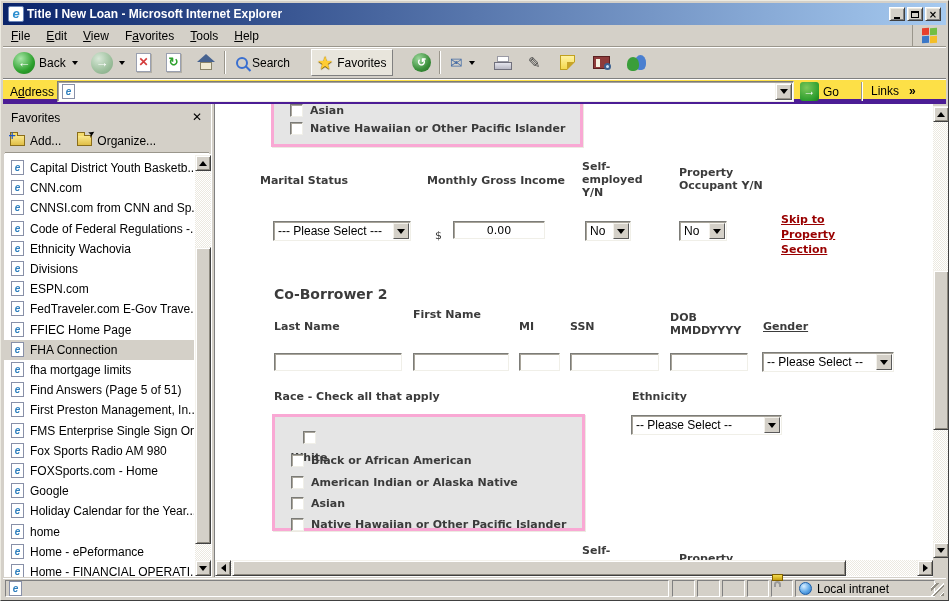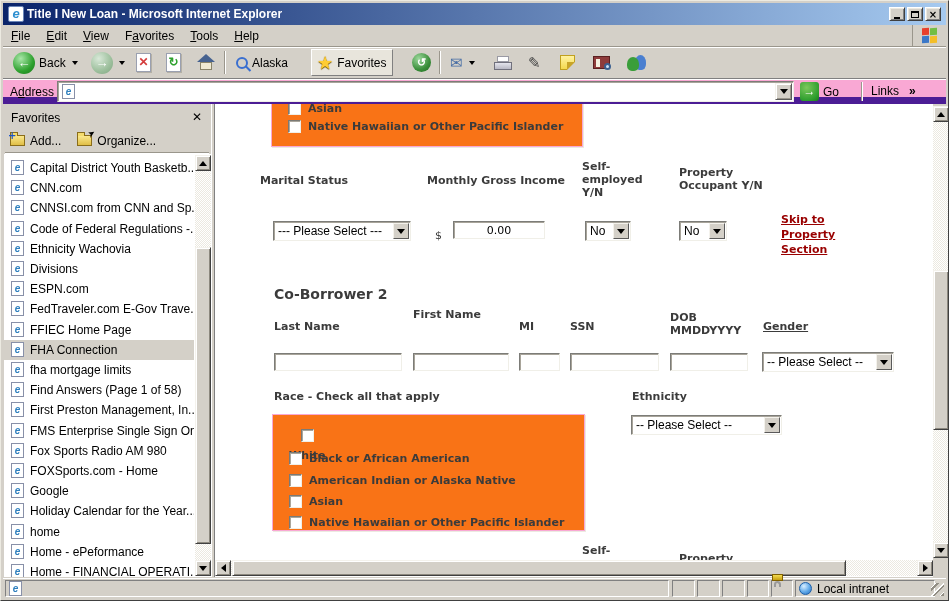--- a/index.html
+++ b/index.html
@@ -48,21 +48,21 @@
   .note-ic:after{content:'';position:absolute;right:-1px;bottom:-1px;border:4px solid #D4D0C8;border-top-color:#C8A428;border-left-color:#C8A428;}
   .book-ic{position:relative;width:17px;height:13px;background:#8E3B3B;border:1px solid #5a2020;}
   .book-ic .pg{position:absolute;left:2px;top:2px;width:4px;height:8px;background:#F4F0E0;}
   .book-ic .mg{position:absolute;right:-2px;bottom:-2px;width:7px;height:7px;border:2px solid #3A5F90;border-radius:50%;background:#cfe0f4;}
   .ppl{position:relative;width:20px;height:16px;}
   .p1,.p2{position:absolute;border-radius:50% 50% 40% 40%;}
   .p1{left:8px;top:0;width:11px;height:15px;background:#4A7FD0;}
   .p2{left:0;top:2px;width:12px;height:14px;background:#3A9E3A;}
   .t-sm{width:0;height:0;border:3px solid transparent;border-top:4px solid #000;border-bottom:0;margin-left:2px;}
   
-  .addrbar{left:3px;top:79px;width:943px;height:25px;background:#f9a8d4;border-bottom:7px solid #4c1d95;box-shadow:inset 0 1px 0 #fff;}
+  .addrbar{left:3px;top:79px;width:943px;height:25px;background:#fde047;border-bottom:5px solid #4c1d95;box-shadow:inset 0 1px 0 #fff;}
   .addr-label{position:absolute;left:7px;top:6px;}
   .addr-field{position:absolute;left:54px;top:2px;width:737px;height:21px;background:#fff;border:1px solid;border-color:#7c7c78 #f0efe8 #f0efe8 #7c7c78;box-shadow:inset 1px 1px 0 #a8a49a;}
   .addr-url{position:absolute;left:24px;top:3px;font-size:12px;white-space:nowrap;}
   .addr-dd{position:absolute;right:1px;top:1px;width:17px;height:17px;display:flex;align-items:center;justify-content:center;}
   .iepage{display:inline-block;width:13px;height:15px;background:#fff;border:1px solid #8890a8;color:#2E7FBE;font:italic bold 10px "Liberation Sans",sans-serif;text-align:center;line-height:13px;}
   .gobox{position:absolute;left:797px;top:2px;height:21px;display:flex;align-items:center;gap:4px;}
   .goicon{width:19px;height:19px;border-radius:3px;background:radial-gradient(circle at 35% 30%,#7CC85C,#2E9E2E 70%,#1d7a1d);color:#fff;font-weight:bold;text-align:center;line-height:18px;}
   .links{position:absolute;left:868px;top:5px;display:flex;gap:10px;align-items:center;}
   
   #main{left:3px;top:104px;width:943px;height:473px;background:#D4D0C8;}
@@ -86,21 +86,21 @@
   .strack{position:absolute;background:#fff;background-image:conic-gradient(#ece9e0 25%,#fff 0 50%,#ece9e0 0 75%,#fff 0);background-size:2px 2px;}
   .sthumb{position:absolute;background:#D4D0C8;border:1px solid;border-color:#f4f2ec #404040 #404040 #f4f2ec;box-shadow:inset 1px 1px 0 #fff, inset -1px -1px 0 #8c887e;}
   .t-up{width:0;height:0;border:4px solid transparent;border-bottom:5px solid #000;border-top:0;}
   .t-down{width:0;height:0;border:4px solid transparent;border-top:5px solid #000;border-bottom:0;}
   .t-left{width:0;height:0;border:4px solid transparent;border-right:5px solid #000;border-left:0;}
   .t-right{width:0;height:0;border:4px solid transparent;border-left:5px solid #000;border-right:0;}
   .splitter{position:absolute;left:208px;top:0;width:4px;height:473px;background:#D4D0C8;border-left:1px solid #fff;border-right:1px solid #808080;}
   
   .content{position:absolute;left:212px;top:0;width:718px;height:473px;background:#fff;overflow:hidden;}
   .flabel{font:bold 11px "DejaVu Sans",sans-serif;color:#3b3b3b;}
-  .fsbox{position:absolute;border:1px solid #f9a8d4;box-shadow:1px 1px 0 #ECEAE1;background:#f97316;}
+  .fsbox{position:absolute;border:3px solid #f9a8d4;box-shadow:1px 1px 0 #ECEAE1;background:#e5e5e5;}
   .cbrow{position:absolute;left:16px;display:flex;align-items:center;gap:7px;}
   .cb{width:13px;height:13px;background:#fff;border:1px solid;border-color:#7a7a76 #f0efe8 #f0efe8 #7a7a76;box-shadow:inset 1px 1px 0 #aaa69c;}
   .tinput{position:absolute;height:18px;background:#fff;border:1px solid;border-color:#7c7c78 #f0efe8 #f0efe8 #7c7c78;box-shadow:inset 1px 1px 0 #a8a49a;font:11px "DejaVu Sans",sans-serif;padding:0 3px;outline:none;}
   .fsel{position:absolute;height:20px;background:#fff;border:1px solid;border-color:#7c7c78 #f0efe8 #f0efe8 #7c7c78;box-shadow:inset 1px 1px 0 #a8a49a;cursor:default;}
   .fsel .txt{position:absolute;left:4px;top:2px;font-size:12px;white-space:nowrap;overflow:hidden;right:18px;}
   .fsel .ddb{position:absolute;top:1px;right:1px;bottom:1px;width:16px;background:#D4D0C8;border:1px solid;border-color:#f4f2ec #5a5a5a #5a5a5a #f4f2ec;display:flex;align-items:center;justify-content:center;}
   .skiplink{font:bold 11px "DejaVu Sans",sans-serif;color:#990000;text-decoration:underline;line-height:15px;display:inline-block;cursor:pointer;}
   .h2{font:bold 14px "DejaVu Sans",sans-serif;color:#3b3b3b;}
   
   .statusbar{left:3px;top:578px;width:943px;height:20px;background:#D4D0C8;box-shadow:inset 0 1px 0 #fff;}
@@ -163,21 +163,21 @@
   </span>
   <span class="tbtn" style="left:188px;">
     <span class="home-ic">
         <i class="home-roof"></i>
         <i class="home-body"></i>
       </span>
   </span>
   <i class="tsep" style="left:221px;"></i>
   <span class="tbtn" style="left:228px;">
     <span class="mag"></span>
-    <span>Alaska</span>
+    <span>Search</span>
   </span>
   <span class="tbtn pressed" style="left:308px;">
     <span class="star">★</span>
     <span>Favorites</span>
   </span>
   <span class="tbtn" style="left:404px;">
     <span class="circ sm" style="background:radial-gradient(circle at 35% 30%,#9CD89C,#3A8E3A 60%,#1d6a1d);">↺</span>
   </span>
   <i class="tsep" style="left:436px;"></i>
   <span class="tbtn" style="left:442px;">
@@ -253,21 +253,21 @@
     <div class="fav-list" id="fav-list">
         <div class="fitem" style="top: 408px;"><span class="iepage">e</span><span>Home - FINANCIAL OPERATI...</span></div>
         <div class="fitem" style="top: 388px;"><span class="iepage">e</span><span>Home - ePeformance</span></div>
         <div class="fitem" style="top: 368px;"><span class="iepage">e</span><span>home</span></div>
         <div class="fitem" style="top: 347px;"><span class="iepage">e</span><span>Holiday Calendar for the Year...</span></div>
         <div class="fitem" style="top: 327px;"><span class="iepage">e</span><span>Google</span></div>
         <div class="fitem" style="top: 307px;"><span class="iepage">e</span><span>FOXSports.com - Home</span></div>
         <div class="fitem" style="top: 287px;"><span class="iepage">e</span><span>Fox Sports Radio AM 980</span></div>
         <div class="fitem" style="top: 267px;"><span class="iepage">e</span><span>FMS Enterprise Single Sign On...</span></div>
         <div class="fitem" style="top: 246px;"><span class="iepage">e</span><span>First Preston Management, In...</span></div>
-        <div class="fitem" style="top: 226px;"><span class="iepage">e</span><span>Find Answers (Page 1 of 58)</span></div>
+        <div class="fitem" style="top: 226px;"><span class="iepage">e</span><span>Find Answers (Page 5 of 51)</span></div>
         <div class="fitem" style="top: 206px;"><span class="iepage">e</span><span>fha mortgage limits</span></div>
         <div class="fitem sel" style="top: 186px;"><span class="iepage">e</span><span>FHA Connection</span></div>
         <div class="fitem" style="top: 166px;"><span class="iepage">e</span><span>FFIEC Home Page</span></div>
         <div class="fitem" style="top: 145px;"><span class="iepage">e</span><span>FedTraveler.com E-Gov Trave...</span></div>
         <div class="fitem" style="top: 125px;"><span class="iepage">e</span><span>ESPN.com</span></div>
         <div class="fitem" style="top: 105px;"><span class="iepage">e</span><span>Divisions</span></div>
         <div class="fitem" style="top: 85px;"><span class="iepage">e</span><span>Ethnicity Wachovia</span></div>
         <div class="fitem" style="top: 65px;"><span class="iepage">e</span><span>Code of Federal Regulations -...</span></div>
         <div class="fitem" style="top: 44px;"><span class="iepage">e</span><span>CNNSI.com from CNN and Sp...</span></div>
         <div class="fitem" style="top: 24px;"><span class="iepage">e</span><span>CNN.com</span></div>

